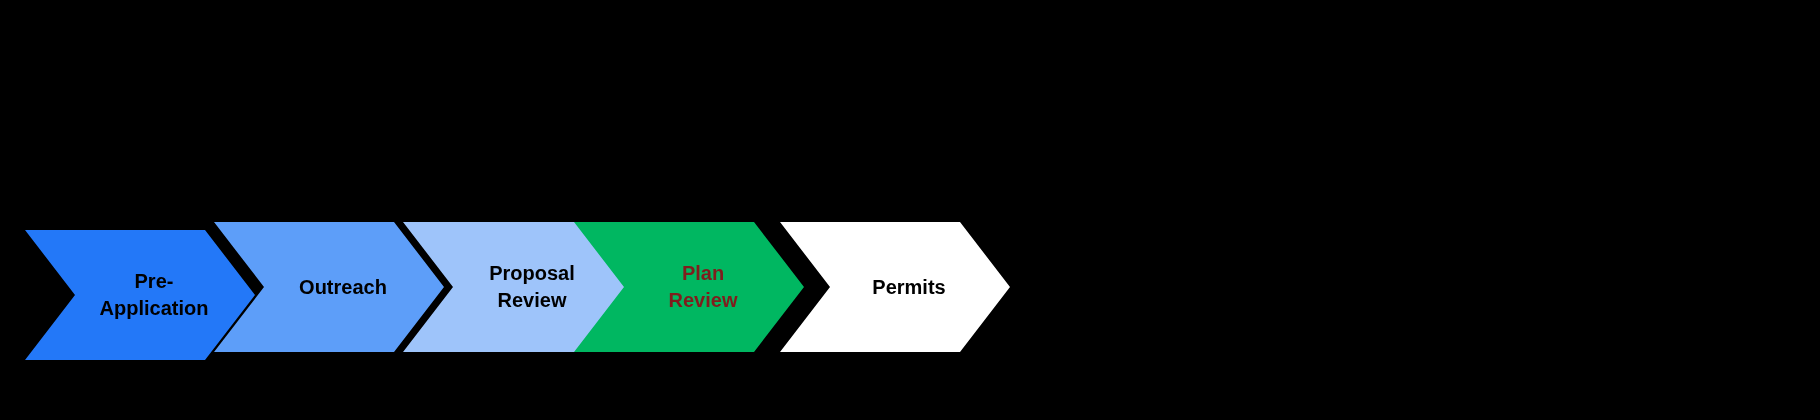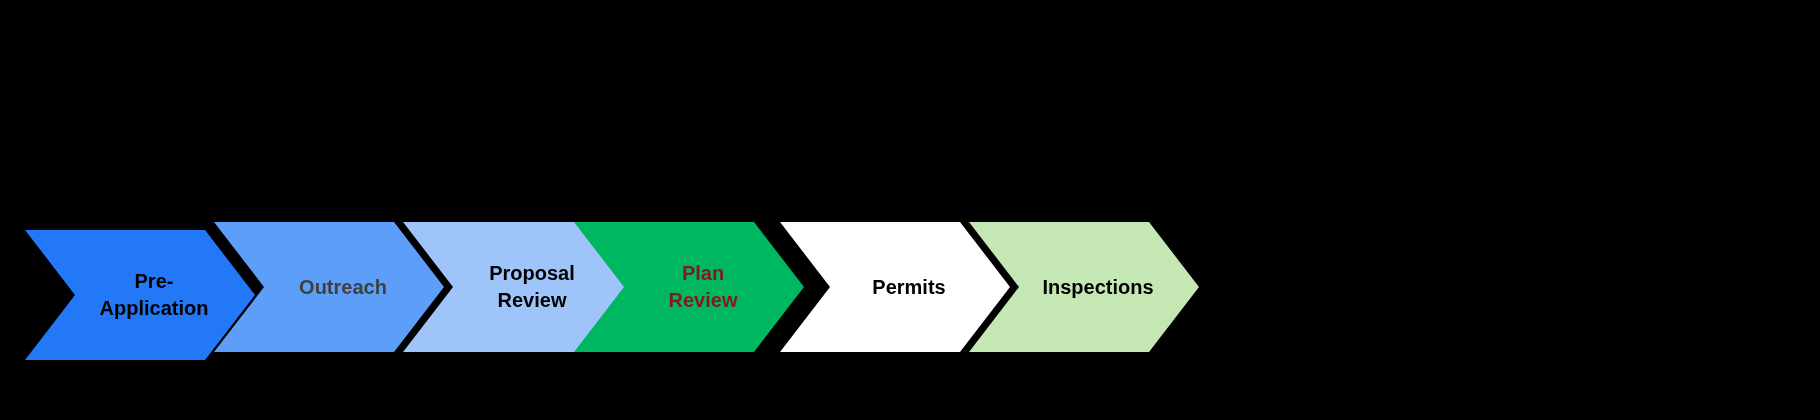--- a/index.html
+++ b/index.html
@@ -54,30 +54,27 @@
 </head>
 <body>
 
 <div class="canvas" style="background: rgb(0, 0, 0);">
   <div class="flow-band">
     <div class="chevron" style="background: rgb(35, 120, 248); margin-top: 8px;">
       <span class="stage-label" style="color: rgb(0, 0, 0);">Pre-
 Application</span>
     </div>
     <div class="chevron" style="background: rgb(93, 158, 249);">
-      <span class="stage-label" style="color: #404040;">Outreach</span>
+      <span class="stage-label" style="color: #000000;">Outreach</span>
     </div>
     <div class="chevron" style="background: rgb(158, 196, 250);">
       <span class="stage-label" style="color: rgb(0, 0, 0);">Proposal
 Review</span>
     </div>
     <div class="chevron" style="background: rgb(0, 183, 97);">
       <span class="stage-label" style="color: #7f1d1d;">Plan
 Review</span>
     </div>
     <div class="chevron" style="background: #ffffff;">
       <span class="stage-label" style="color: rgb(0, 0, 0);">Permits</span>
     </div>
-    <div class="chevron" style="background: rgb(196, 231, 180);">
-      <span class="stage-label" style="color: rgb(0, 0, 0);">Inspections</span>
-    </div>
   </div>
 </div>
 
 </body></html>

